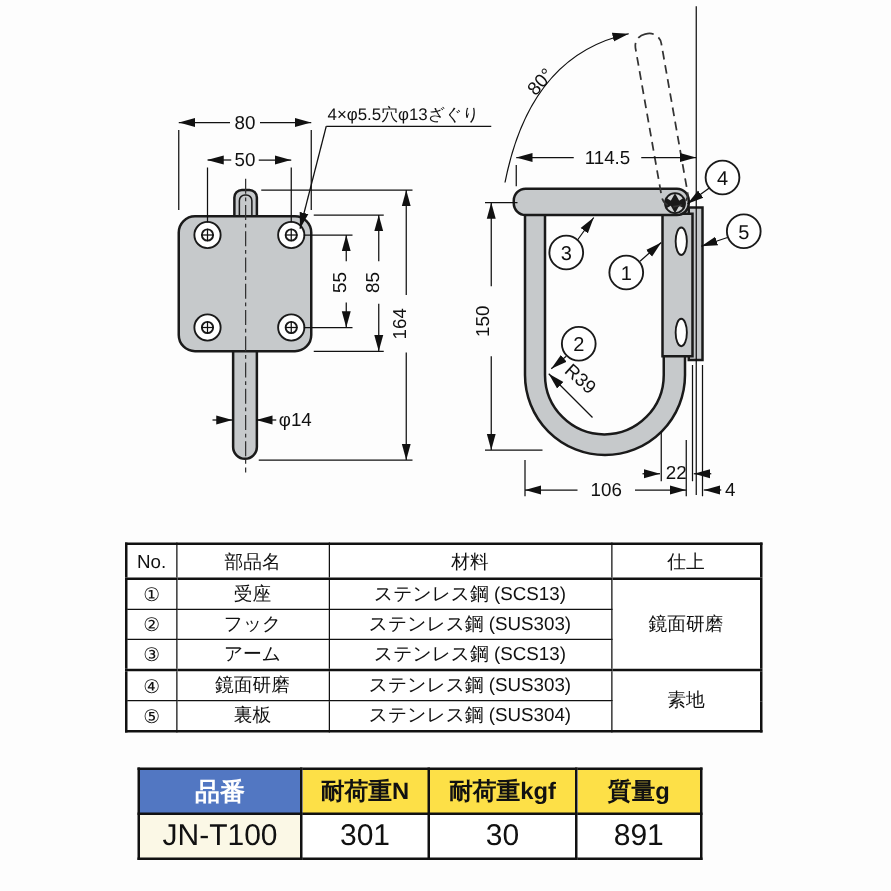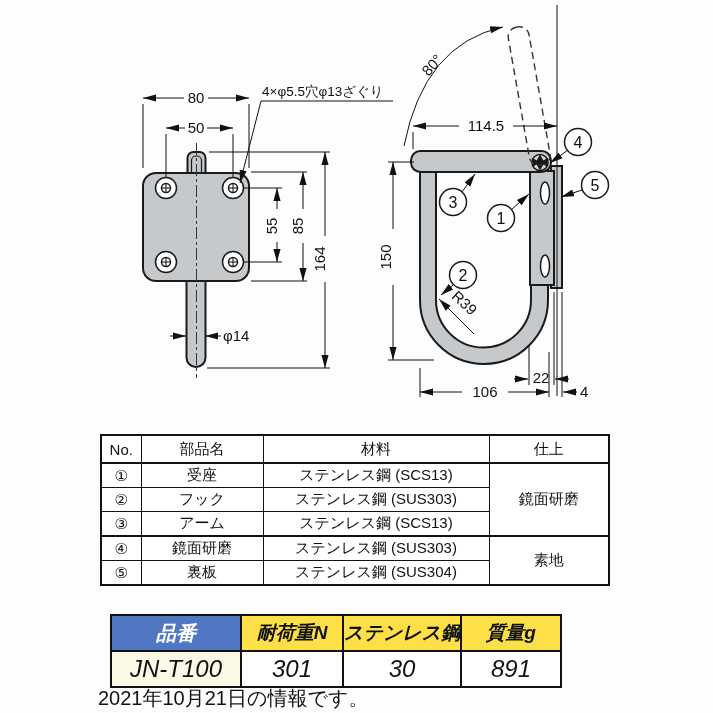--- a/index.html
+++ b/index.html
@@ -15,21 +15,21 @@
   .cl{stroke:#333;stroke-width:1;fill:none;stroke-dasharray:12 3 3 3;}
   .holefill{fill:#fff;stroke:#1a1a1a;stroke-width:1.5;}
   .callout{fill:#fff;stroke:#1a1a1a;stroke-width:1.5;}
   table{border-collapse:collapse;table-layout:fixed;position:absolute;background:#fff;}
   .parts{left:100px;top:434px;width:508px;border:2px solid #111;font-size:15px;}
   .parts td,.parts th{border:1px solid #111;text-align:center;vertical-align:middle;
       padding:0;font-weight:normal;overflow:hidden;white-space:nowrap;}
   .parts thead th{height:26px;border-bottom:2px solid #111;}
   .parts tbody td{height:23px;}
   .parts tr.grp td{border-top:2px solid #111;}
-  .spec{left:110px;top:614px;width:450px;border:2px solid #ec4899;font-style:italic;}
+  .spec{left:110px;top:614px;width:450px;border:2px solid #ec4899;}
   .spec th,.spec td{border:2px solid #111;text-align:center;vertical-align:middle;padding:0;
       overflow:hidden;white-space:nowrap;}
   .spec th{height:34px;font-size:19px;background:#fde047;}
   .spec th.blue{background:#5277c2;color:#fff;font-size:20px;}
   .spec td{height:34px;font-size:24px;}
   .spec td.pno{background:#fbf8e6;}
   .footer{position:absolute;left:98px;top:685px;font-size:20px;color:#111;}
 </style>
 </head>
 <body>
@@ -271,28 +271,27 @@
     <colgroup>
         <col style="width:130px">
         <col style="width:102px">
         <col style="width:118px">
         <col style="width:100px">
       </colgroup>
     <thead>
       <tr>
         <th class="blue">品番</th>
         <th>耐荷重N</th>
-        <th>ステンレス鋼</th>
+        <th>耐荷重kgf</th>
         <th>質量g</th>
       </tr>
     </thead>
     <tbody>
       <tr>
         <td class="pno">JN-T100</td>
         <td>301</td>
         <td>30</td>
         <td>891</td>
       </tr>
     </tbody>
   </table>
 
-  <div class="footer">2021年10月21日の情報です。</div>
 </div>
 
 </body></html>

